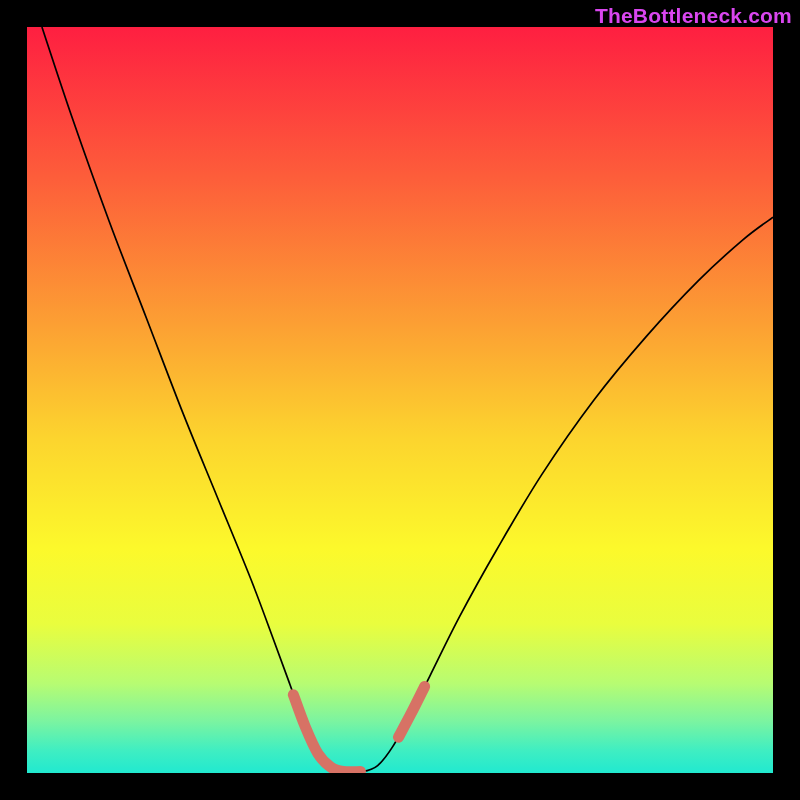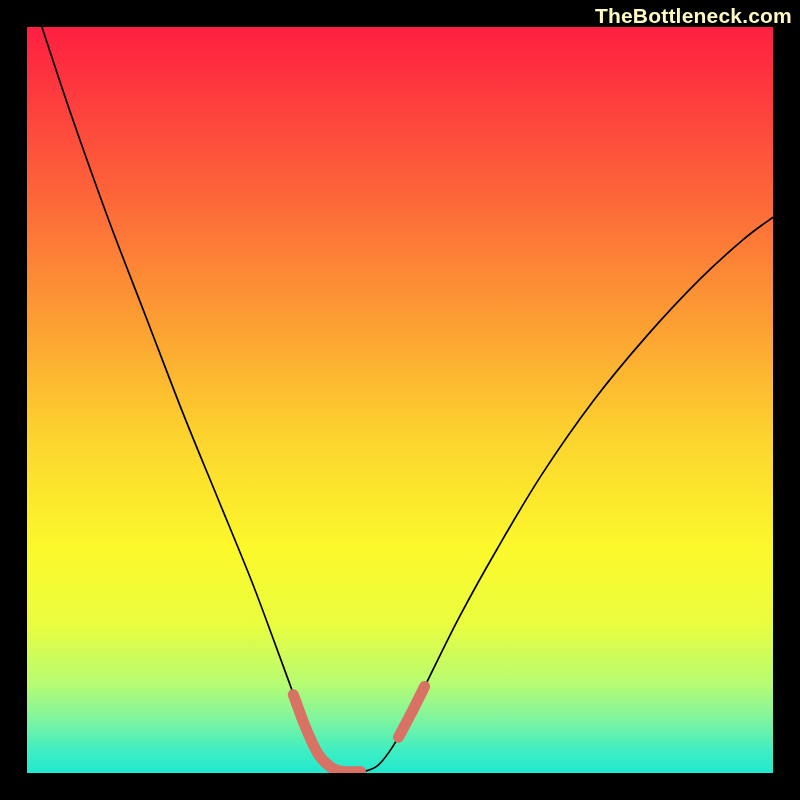--- a/index.html
+++ b/index.html
@@ -37,21 +37,21 @@
     left: 0;
     top: 0;
     width: 100%;
     height: 100%;
     pointer-events: none;
   }
   .watermark {
     position: absolute;
     top: 4px;
     right: 8px;
-    color: #fef9c3;
+    color: #d946ef;
     font-size: 21px;
     font-weight: 600;
     letter-spacing: 0.2px;
     user-select: none;
   }
 </style>
 </head>
 <body>
 
 <div class="root">

